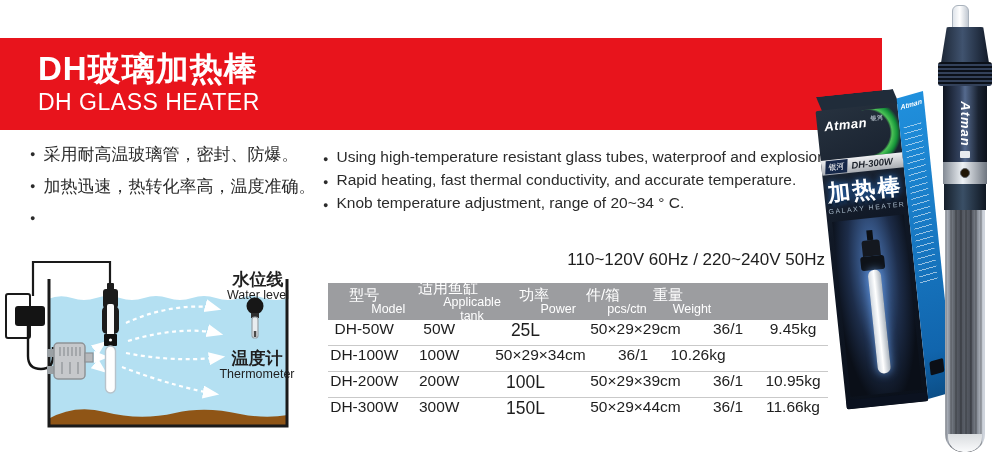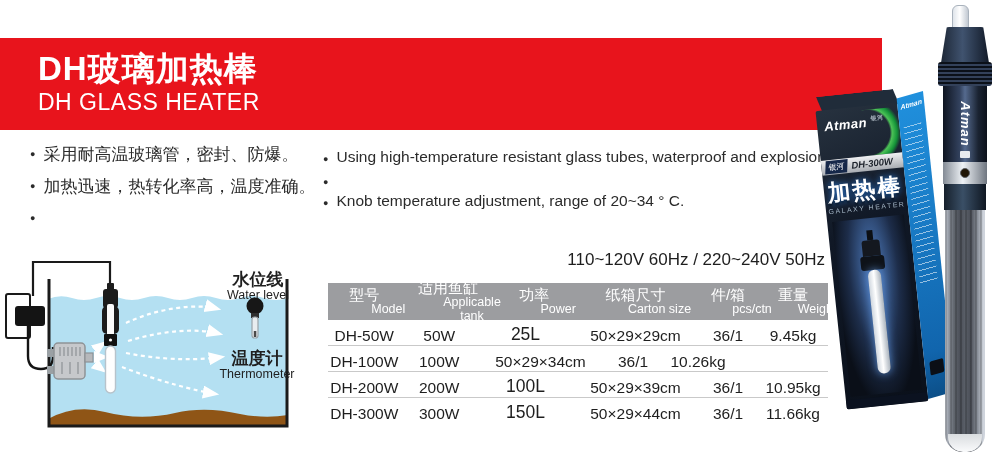--- a/index.html
+++ b/index.html
@@ -24,21 +24,21 @@
   
   .voltage{position:absolute;left:328px;top:250px;width:497px;text-align:right;
            font-size:17px;color:#1e1e1e;z-index:2;}
 
   
   .spec{position:absolute;left:328px;top:283px;width:500px;z-index:2;}
   .spec-header{display:flex;align-items:center;background:#9c9da0;color:#fff;height:37px;}
   .spec-header .col{text-align:center;display:flex;flex-direction:column;justify-content:center;align-items:center;}
   .col-zh{font-size:15px;line-height:1.15;}
   .col-en{font-size:12.5px;line-height:1.1;margin-left:48px;}
-  .spec-row{display:flex;align-items:flex-end;height:25px;border-bottom:1px solid #c9c9c9;
+  .spec-row{display:flex;align-items:flex-start;height:25px;border-bottom:1px solid #c9c9c9;
             font-size:15.5px;color:#1e1e1e;}
   .spec-row:last-child{border-bottom:none;}
   .cell{text-align:center;}
   .cell.big{font-size:17.5px;}
   .w1{width:14.5%;} .w2{width:15.5%;} .w3{width:19%;} .w4{width:25%;} .w5{width:12%;} .w6{width:14%;}
 
   
   .diagram{position:absolute;left:0;top:250px;z-index:2;}
   .svg-zh{font-size:17px;font-weight:bold;fill:#1f1f1f;}
   .svg-en{font-size:12.5px;fill:#1f1f1f;}
@@ -130,20 +130,21 @@
     </div>
   </div>
 
   <div class="feat feat-en">
     <div class="line">
       <span class="dot">●</span>
       <span>Using high-temperature resistant glass tubes, waterproof and explosion-proof.</span>
     </div>
     <div class="line">
       <span class="dot">●</span>
+      <span>Rapid heating, fast thermal conductivity, and accurate temperature.</span>
     </div>
     <div class="line">
       <span class="dot">●</span>
       <span>Knob temperature adjustment, range of 20~34 ° C.</span>
     </div>
   </div>
 
   <div class="voltage">110~120V 60Hz / 220~240V 50Hz</div>
 
   <div class="spec">
@@ -152,24 +153,20 @@
         <div class="col-zh">型号</div>
         <div class="col-en">Model</div>
       </div>
       <div class="col w3">
         <div class="col-zh">适用鱼缸</div>
         <div class="col-en">Applicable tank</div>
       </div>
       <div class="col w2">
         <div class="col-zh">功率</div>
         <div class="col-en">Power</div>
-      </div>
-      <div class="col w4">
-        <div class="col-zh">纸箱尺寸</div>
-        <div class="col-en">Carton size</div>
       </div>
       <div class="col w5">
         <div class="col-zh">件/箱</div>
         <div class="col-en">pcs/ctn</div>
       </div>
       <div class="col w6">
         <div class="col-zh">重量</div>
         <div class="col-en">Weight</div>
       </div>
     </div>

